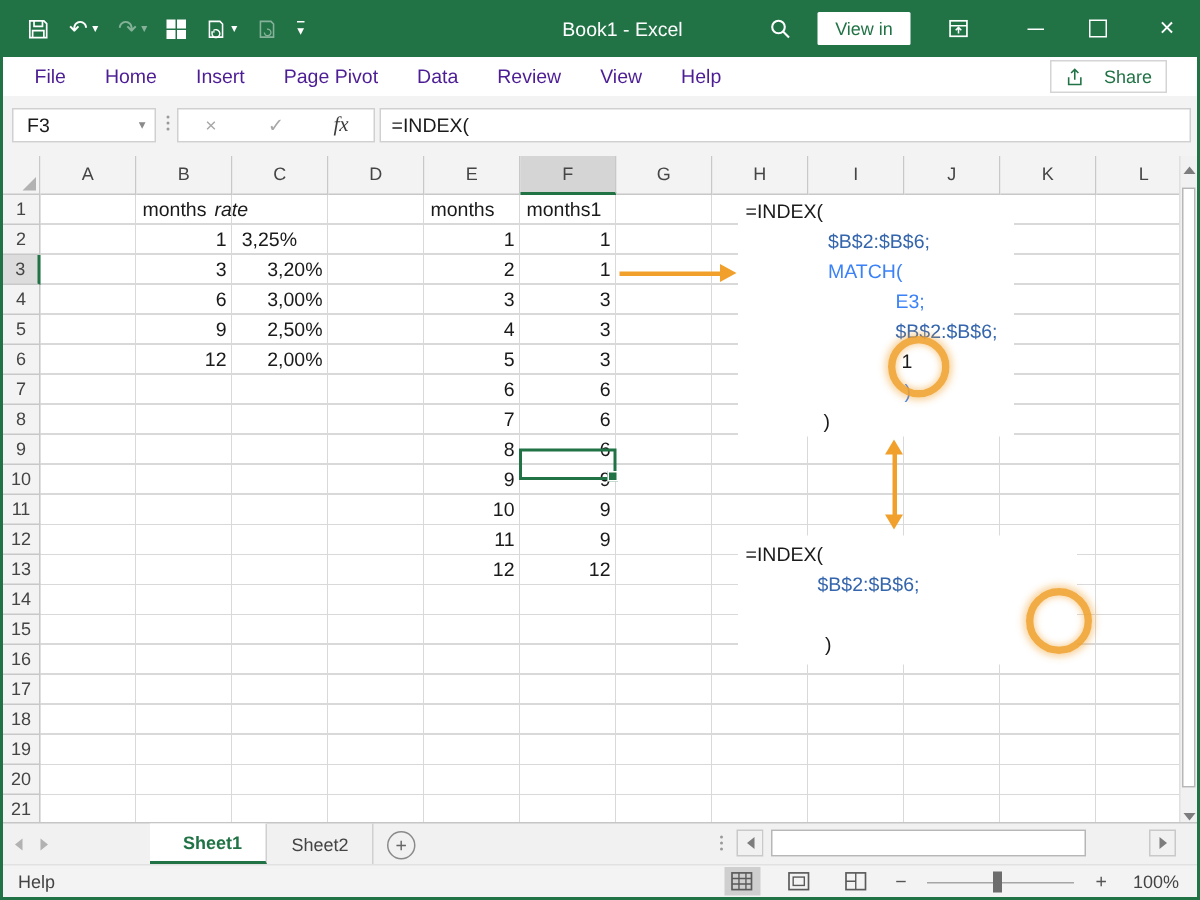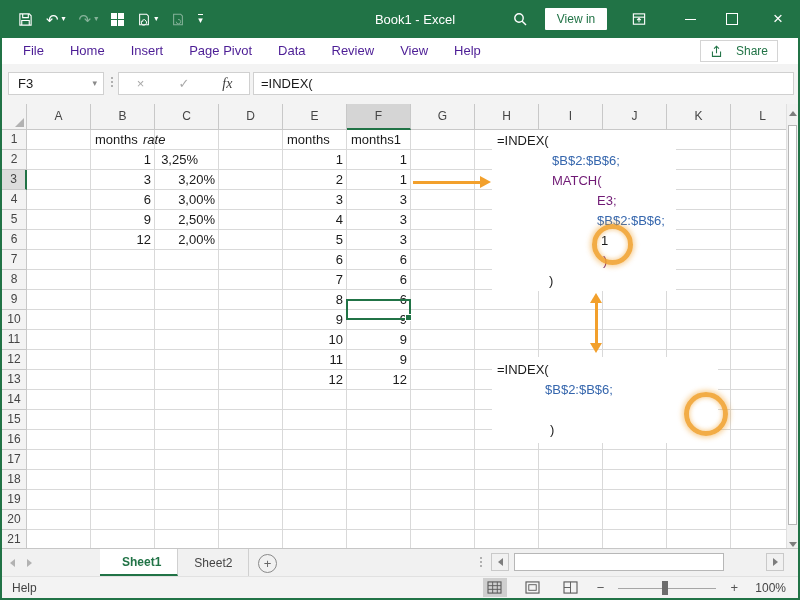--- a/index.html
+++ b/index.html
@@ -66,21 +66,21 @@
   .cell.ar{text-align:right;padding-right:4px;}
   .cell.al{text-align:left;padding-left:4px;}
   #sel-box{position:absolute;left:346px;top:195px;width:65px;height:21px;border:2px solid #217346;box-sizing:border-box;}
   #sel-box i{position:absolute;right:-3px;bottom:-3px;width:5px;height:5px;background:#217346;border:1px solid #fff;}
 
   
   .overlay{position:absolute;background:#fff;}
   #overlay-top{left:492px;top:26px;width:184px;height:161px;}
   #overlay-bottom{left:492px;top:253px;width:226px;height:86px;}
   .fline{position:absolute;height:20px;line-height:20px;font-size:13px;white-space:nowrap;}
-  .seg-k{color:#1a1a1a;} .seg-b{color:#3566ad;} .seg-r{color:#701a75;text-align:center;}
+  .seg-k{color:#1a1a1a;} .seg-b{color:#3566ad;} .seg-r{color:#3b82f6;text-align:center;}
 
   .hl-circle{position:absolute;border:5px solid rgba(240,160,44,.88);border-radius:50%;
              box-shadow:0 0 5px 2px rgba(240,160,44,.45), inset 0 0 4px 1px rgba(240,160,44,.45);}
   #circle-top{left:592px;top:120px;width:31px;height:31px;}
   #circle-bottom{left:684px;top:288px;width:34px;height:34px;}
 
   
   .oline{background:#f2a02c;position:absolute;}
   .tri{position:absolute;width:0;height:0;}
   #arrow-right-line{left:413px;top:77px;width:69px;height:3px;}

